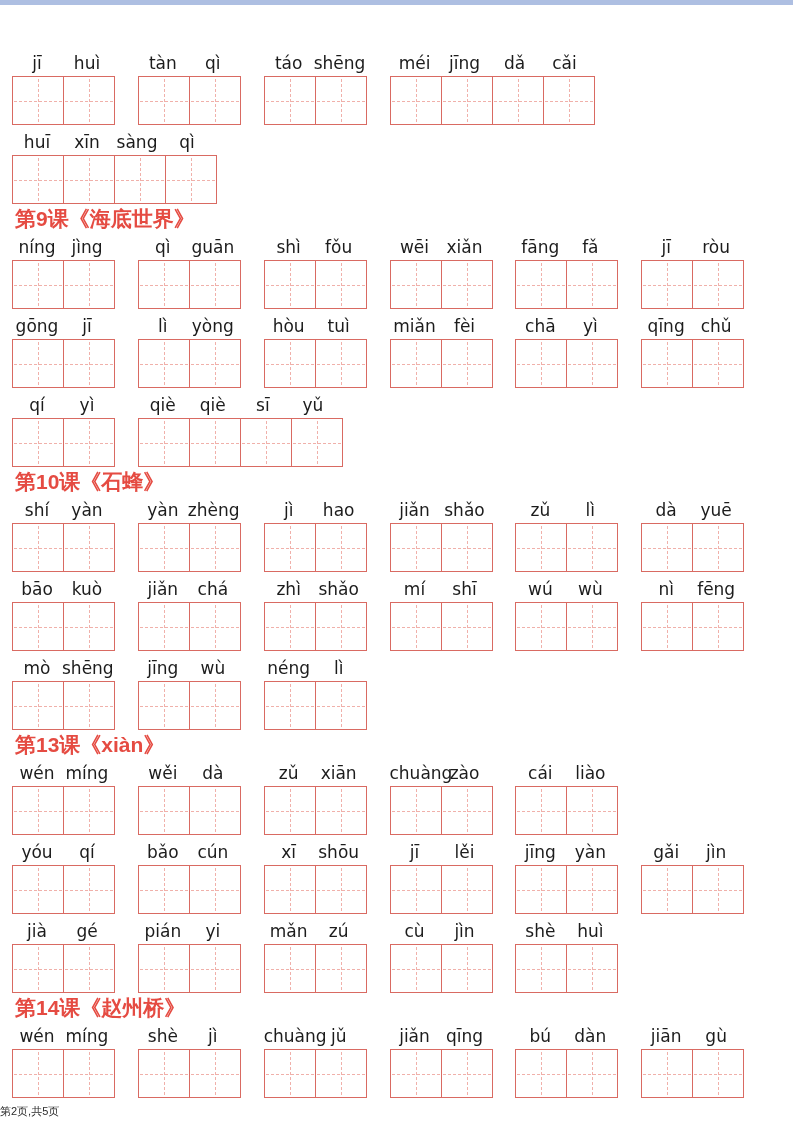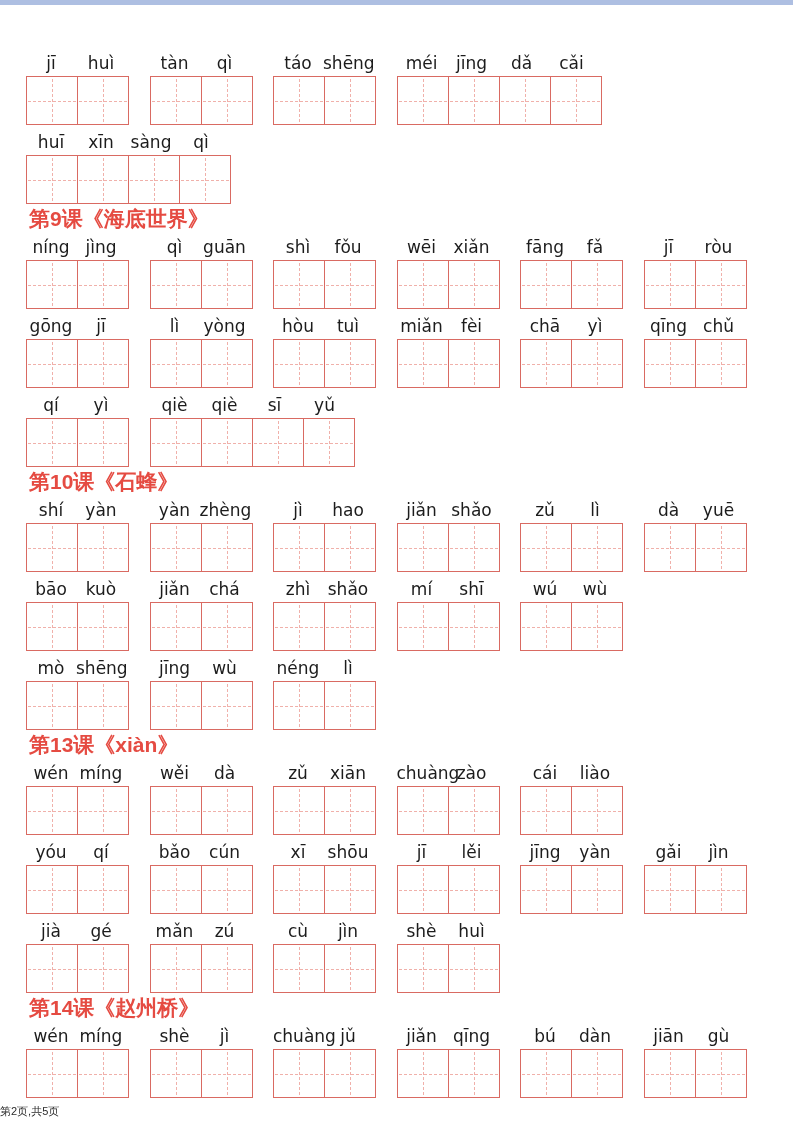--- a/index.html
+++ b/index.html
@@ -15,21 +15,21 @@
     font-family:"DejaVu Sans","Liberation Sans",sans-serif;
     color:var(--ink);
     overflow:hidden;
     position:relative;
   }
   .top-strip{
     position:absolute;top:0;left:0;right:0;height:5px;
     background:#aebfe2;
   }
   .content{
-    padding:50px 26px 0 26px;
+    padding:50px 26px 0 12px;
   }
   .section-header{
     font-family:"Liberation Sans","DejaVu Sans",sans-serif;
     font-weight:bold;
     font-size:21px;
     color:var(--header-red);
     margin:5px 0 5px 3px;
     height:20px;
     line-height:20px;
   }
@@ -412,20 +412,30 @@
       <div class="group">
         <div class="pinyin-line">
           <span class="pinyin-syllable">wú</span>
           <span class="pinyin-syllable">wù</span>
         </div>
         <div class="boxes">
           <div class="writing-cell"></div>
           <div class="writing-cell"></div>
         </div>
       </div>
+      <div class="group">
+        <div class="pinyin-line">
+          <span class="pinyin-syllable">nì</span>
+          <span class="pinyin-syllable">fēng</span>
+        </div>
+        <div class="boxes">
+          <div class="writing-cell"></div>
+          <div class="writing-cell"></div>
+        </div>
+      </div>
     </div>
     <div class="row">
       <div class="group">
         <div class="pinyin-line">
           <span class="pinyin-syllable">mò</span>
           <span class="pinyin-syllable">shēng</span>
         </div>
         <div class="boxes">
           <div class="writing-cell"></div>
           <div class="writing-cell"></div>
@@ -565,20 +575,30 @@
           <div class="writing-cell"></div>
           <div class="writing-cell"></div>
         </div>
       </div>
     </div>
     <div class="row">
       <div class="group">
         <div class="pinyin-line">
           <span class="pinyin-syllable">jià</span>
           <span class="pinyin-syllable">gé</span>
+        </div>
+        <div class="boxes">
+          <div class="writing-cell"></div>
+          <div class="writing-cell"></div>
+        </div>
+      </div>
+      <div class="group">
+        <div class="pinyin-line">
+          <span class="pinyin-syllable">pián</span>
+          <span class="pinyin-syllable">yi</span>
         </div>
         <div class="boxes">
           <div class="writing-cell"></div>
           <div class="writing-cell"></div>
         </div>
       </div>
       <div class="group">
         <div class="pinyin-line">
           <span class="pinyin-syllable">mǎn</span>
           <span class="pinyin-syllable">zú</span>

